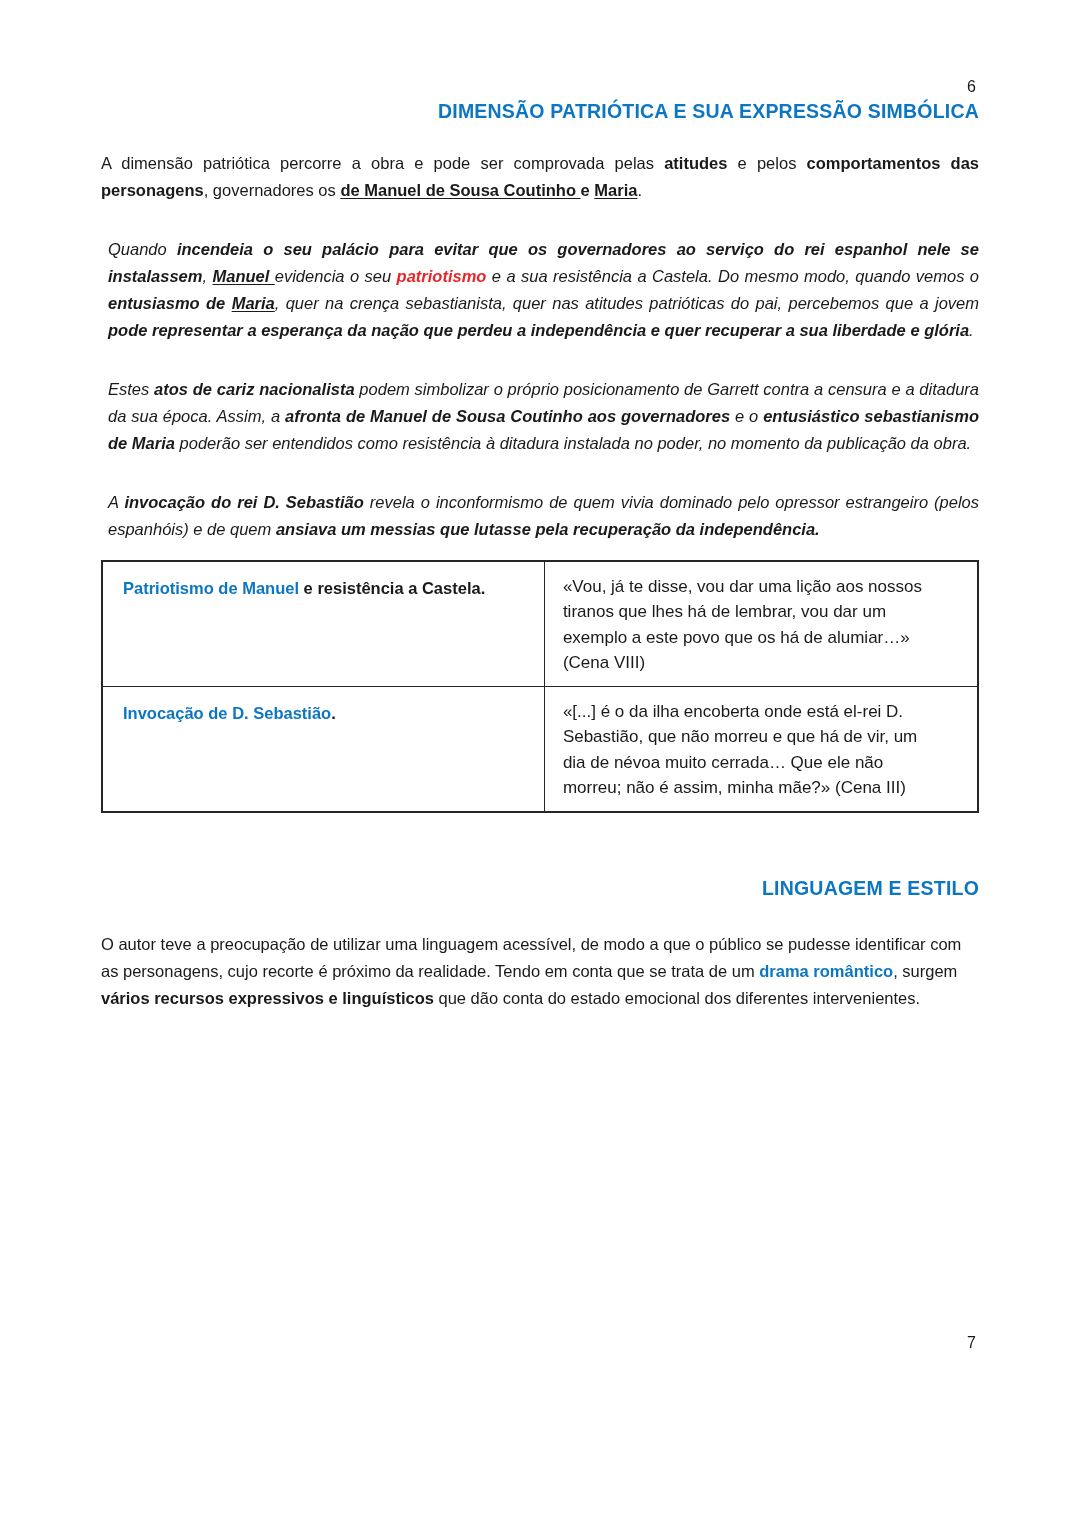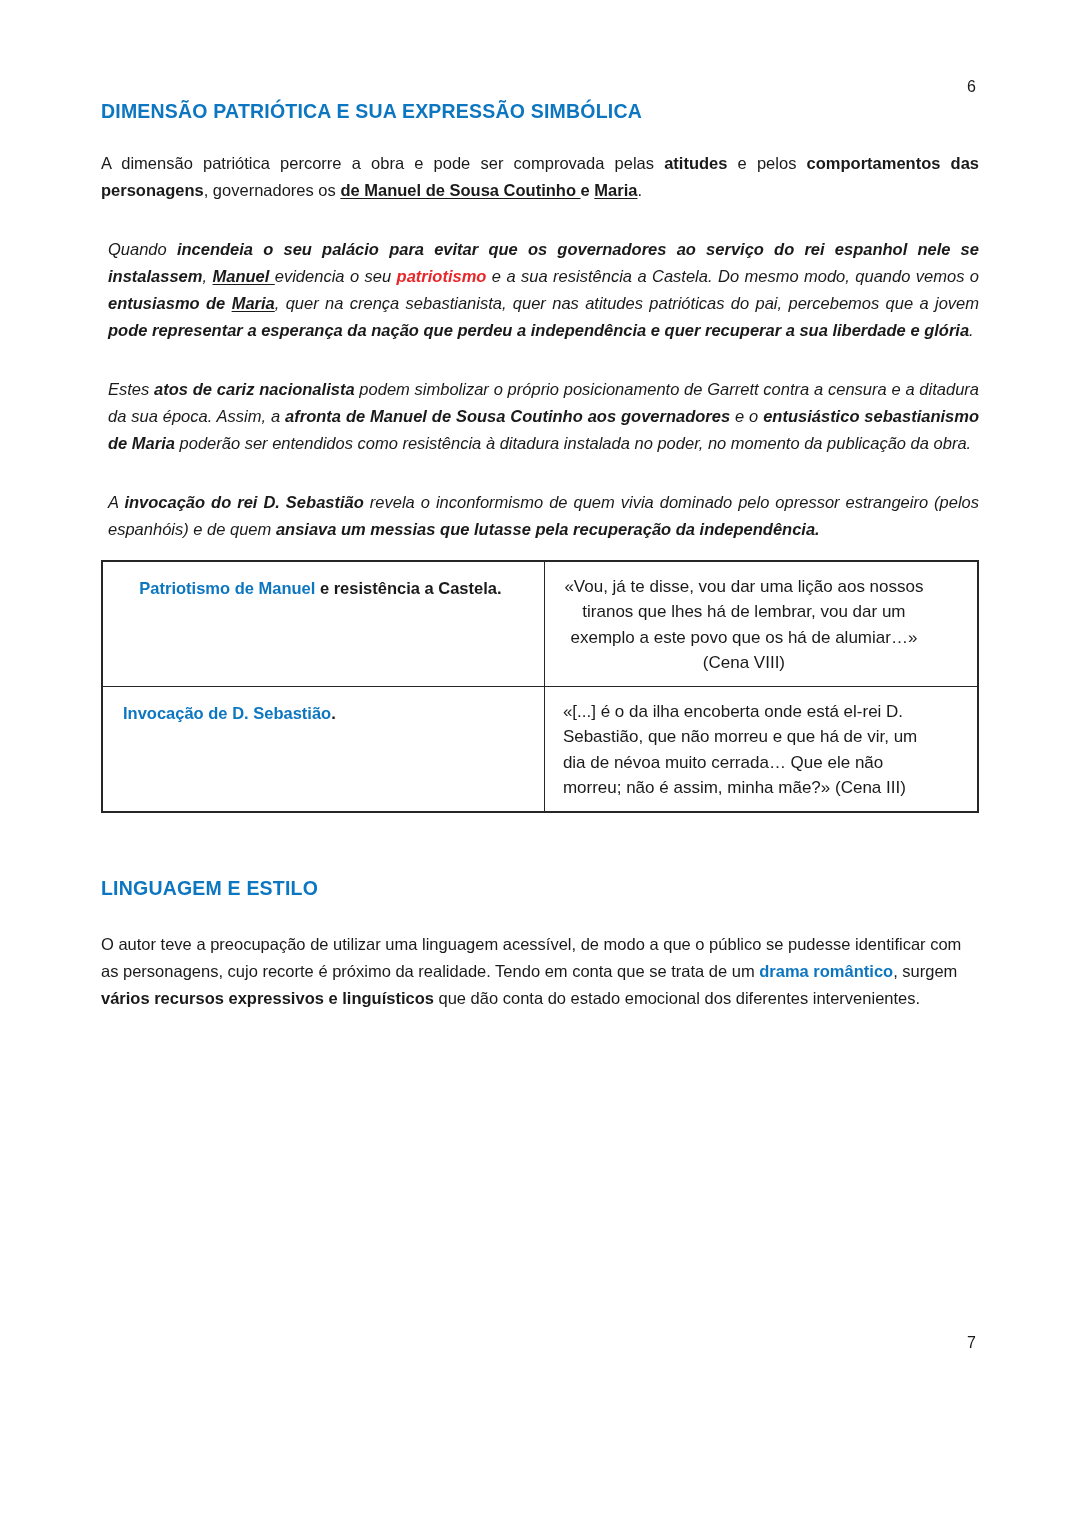--- a/index.html
+++ b/index.html
@@ -20,21 +20,21 @@
     position: absolute;
     font-size: 16px;
     color: #1a1a1a;
   }
   .page-number.top { top: 74px; right: 104px; }
   .page-number.bottom { top: 1330px; right: 104px; }
   .section-title {
     color: var(--accent-blue, #0d76c1);
     font-weight: 700;
     font-size: 19.5px;
-    text-align: left;
+    text-align: right;
     letter-spacing: 0.2px;
     line-height: 26px;
   }
   .section-title.first { margin-bottom: 26px; }
   .section-title.second { margin-bottom: 30px; }
   .para { margin-bottom: 32px; }
   .para.just { text-align: justify; }
   .para.ind { padding-left: 7px; font-style: italic; }
   .para.tight { margin-bottom: 16px; }
   
@@ -60,21 +60,21 @@
     font-weight: 700;
     font-size: 16.5px;
     line-height: 1.55;
   }
   td.cell-right {
     padding: 12px 52px 10px 18px;
     font-size: 17px;
     line-height: 1.5;
     white-space: pre-line;
   }
-  tr.r0 { height: 113px; text-align: center; }
+  tr.r0 { height: 113px; }
   tr.r1 { height: 86px; }
   tr.r2 { height: 110px; }
 </style>
 </head>
 <body>
 
 <div class="page">
 
   <div class="page-number top">6</div>
 

